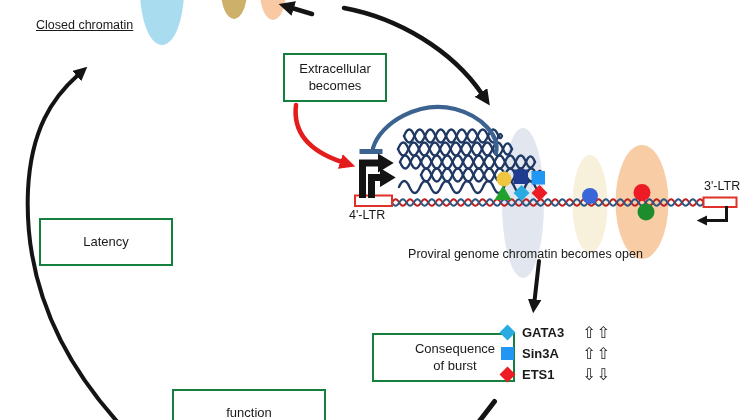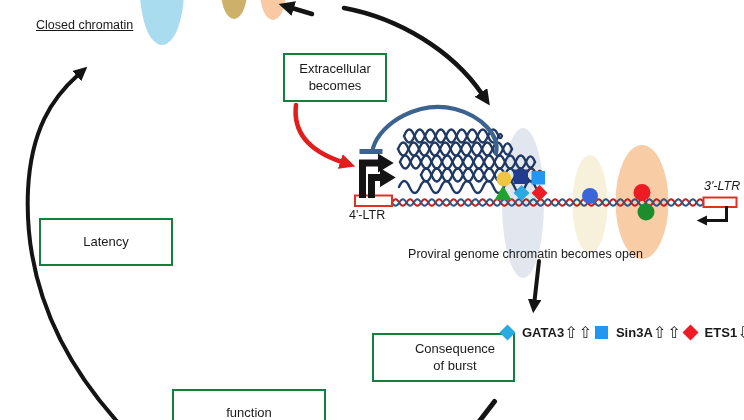--- a/index.html
+++ b/index.html
@@ -7,21 +7,21 @@
          font-family:"Liberation Sans",sans-serif;color:#1a1a1a;}
   #art{position:absolute;left:0;top:0;z-index:1;}
   .txt{position:absolute;z-index:2;line-height:1.25;}
   .nodebox{position:absolute;z-index:2;background:#fff;border:2px solid #15803d;
            display:flex;flex-direction:column;justify-content:center;align-items:center;
            font-size:13px;line-height:1.3;text-align:center;}
   .caption{font-size:12.5px;text-align:center;margin-top:8px;}
   .plain{font-size:12.5px;}
   .ltr{font-size:12.5px;}
   .legend{position:absolute;left:499px;top:322px;z-index:2;display:flex;
-          flex-direction:row;width:112px;}
+          flex-direction:column;width:112px;}
   .lrow{display:flex;align-items:center;height:21px;}
   .lmark{flex:0 0 17px;}
   .llabel{font-size:13px;font-weight:700;margin-left:6px;}
   .larrows{margin-left:auto;font-size:16px;font-family:"DejaVu Sans",sans-serif;
            letter-spacing:1px;line-height:1;}
 </style>
 </head>
 <body>
 
 <div id="stage">
@@ -107,21 +107,21 @@
   <div class="nodebox" style="left:172px;top:389px;width:150px;height:45px;">
     <span>function</span>
   </div>
 
   <div class="nodebox" style="left:372px;top:333px;width:116px;height:45px;padding-left:23px;">
     <span>Consequence</span>
     <span>of burst</span>
   </div>
 
   <div class="txt ltr" style="left:349px;top:208px;">4'-LTR</div>
-  <div class="txt ltr" style="left:704px;top:179px;font-style:italic;">3'-LTR</div>
+  <div class="txt ltr" style="left:704px;top:179px;">3'-LTR</div>
 
   <div class="txt caption" style="left:383px;top:239px;width:285px;">Proviral genome chromatin becomes open</div>
 
   <div class="legend">
     <div class="lrow">
       <svg class="lmark" width="17" height="17">
         <polygon points="8.5,0.5 16.5,8.5 8.5,16.5 0.5,8.5" fill="#29abe2"></polygon>
       </svg>
       <span class="llabel">GATA3</span>
       <span class="larrows">⇧⇧</span>

